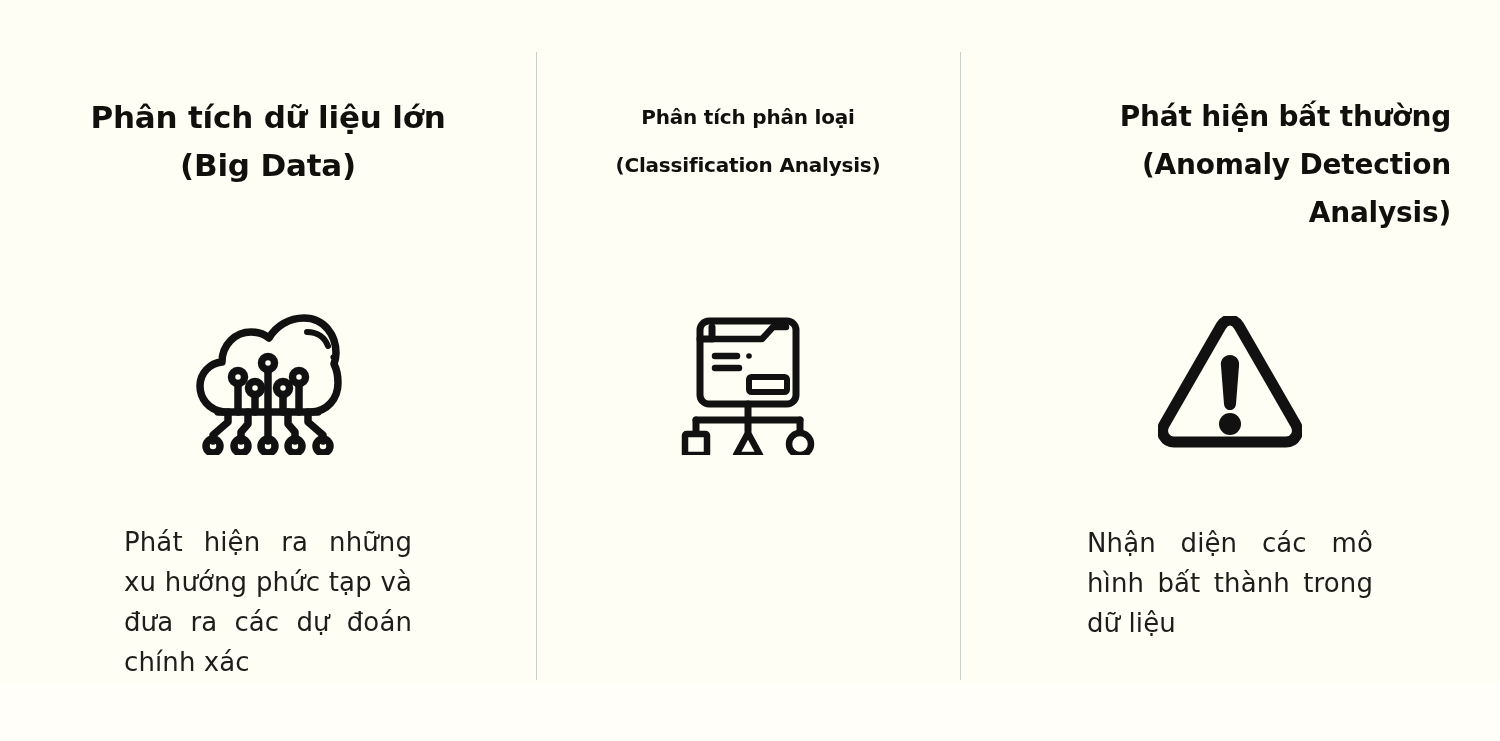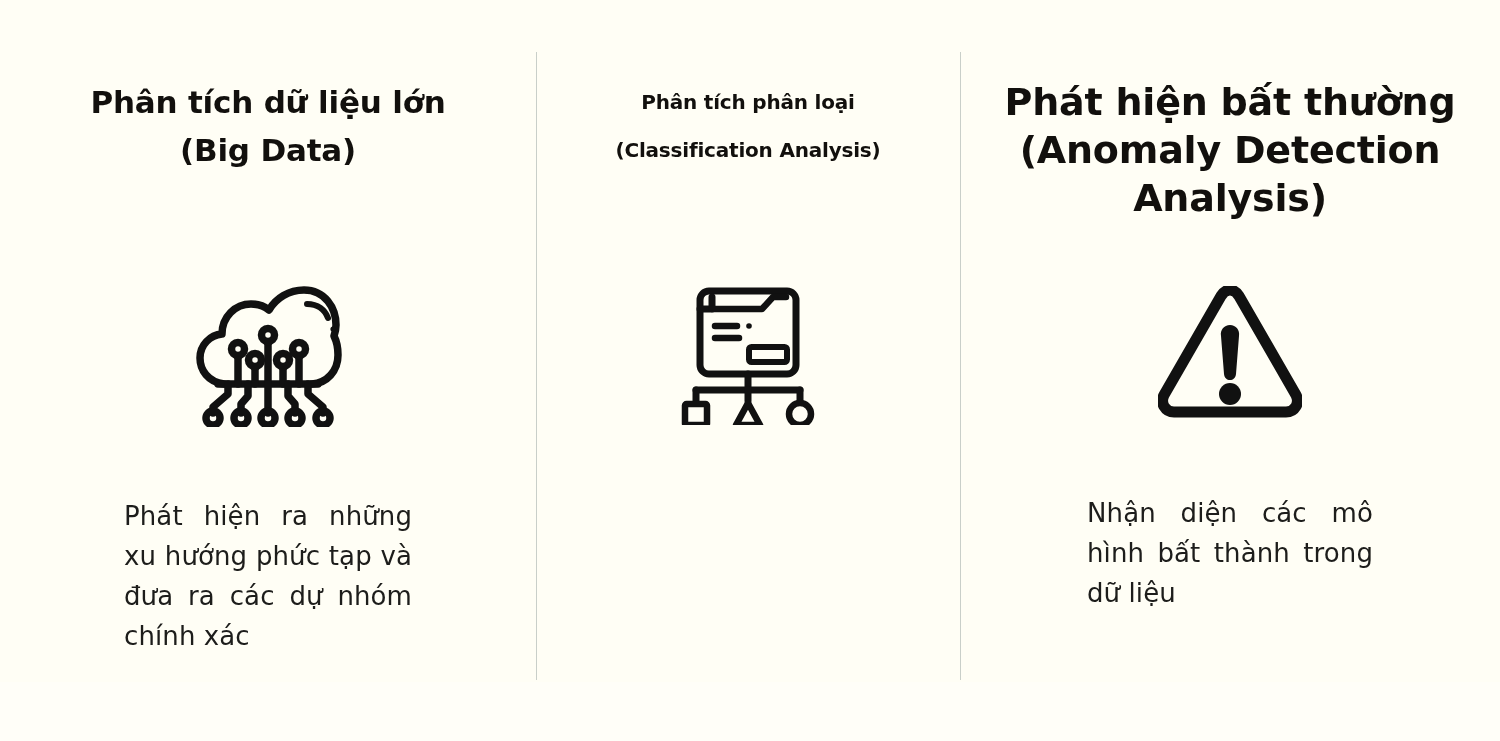--- a/index.html
+++ b/index.html
@@ -64,34 +64,34 @@
     box-sizing: border-box;
     display: flex;
     flex-direction: column;
     align-items: center;
   }
   #column-1 { width: 536px; padding: 0 38px; }
   #column-2 { width: 424px; padding: 0 24px; }
   #column-3 { width: 540px; padding: 0 34px; }
 
   .col-title {
-    margin: 0;
+    margin: 15px;
     padding-top: 78px;
     text-align: center;
     color: #12100d;
     font-family: "DejaVu Sans", sans-serif;
     font-weight: 700;
     font-size: 31px;
     line-height: 48px;
     letter-spacing: -0.2px;
     white-space: pre-line;
   }
   #column-1 .col-title { font-size: 31px; }
   #column-2 .col-title { font-size: 20px; }
-  #column-3 .col-title { font-size: 38px; }
+  #column-3 .col-title { font-size: 28px; text-align: right; }
 
   .icon-wrap {
     display: flex;
     align-items: center;
     justify-content: center;
     height: 150px;
     width: 100%;
   }
   #column-1 .icon-wrap { margin-top: 106px; }
   #column-2 .icon-wrap { margin-top: 106px; }
@@ -169,21 +169,21 @@
           <path d="M114 100 V110 L129 123 V129"></path>
 
           <circle cx="19" cy="134" r="7"></circle>
           <circle cx="47" cy="134" r="7"></circle>
           <circle cx="74" cy="134" r="7"></circle>
           <circle cx="101" cy="134" r="7"></circle>
           <circle cx="129" cy="134" r="7"></circle>
         </svg>
       </div>
 
-      <p class="col-body">Phát hiện ra những xu hướng phức tạp và đưa ra các dự nhóm chính xác</p>
+      <p class="col-body">Phát hiện ra những xu hướng phức tạp và đưa ra các dự đoán chính xác</p>
     </div>
 
     <div class="column" id="column-2">
       <h2 class="col-title">Phân tích phân loại
 (Classification Analysis)</h2>
 
       <div class="icon-wrap">
         <svg width="134" height="140" viewBox="0 0 134 140" fill="none" stroke="#111111" stroke-width="7" stroke-linecap="round" stroke-linejoin="round">
 
           <rect x="19" y="6" width="96" height="83" rx="9"></rect>

